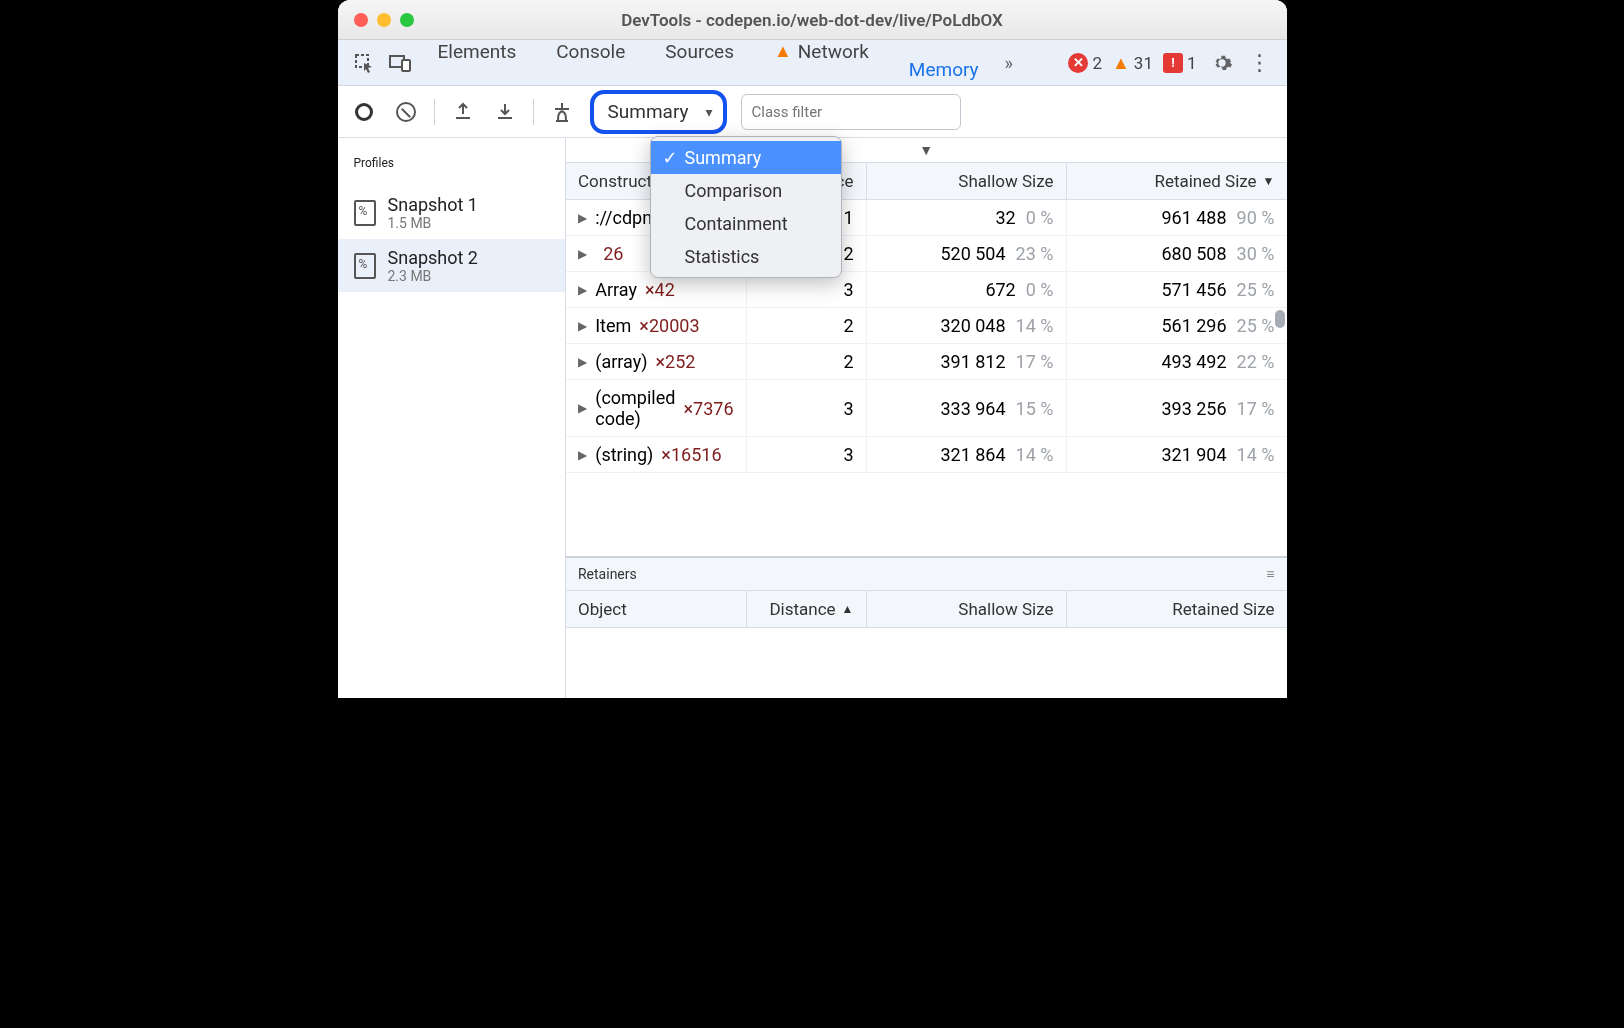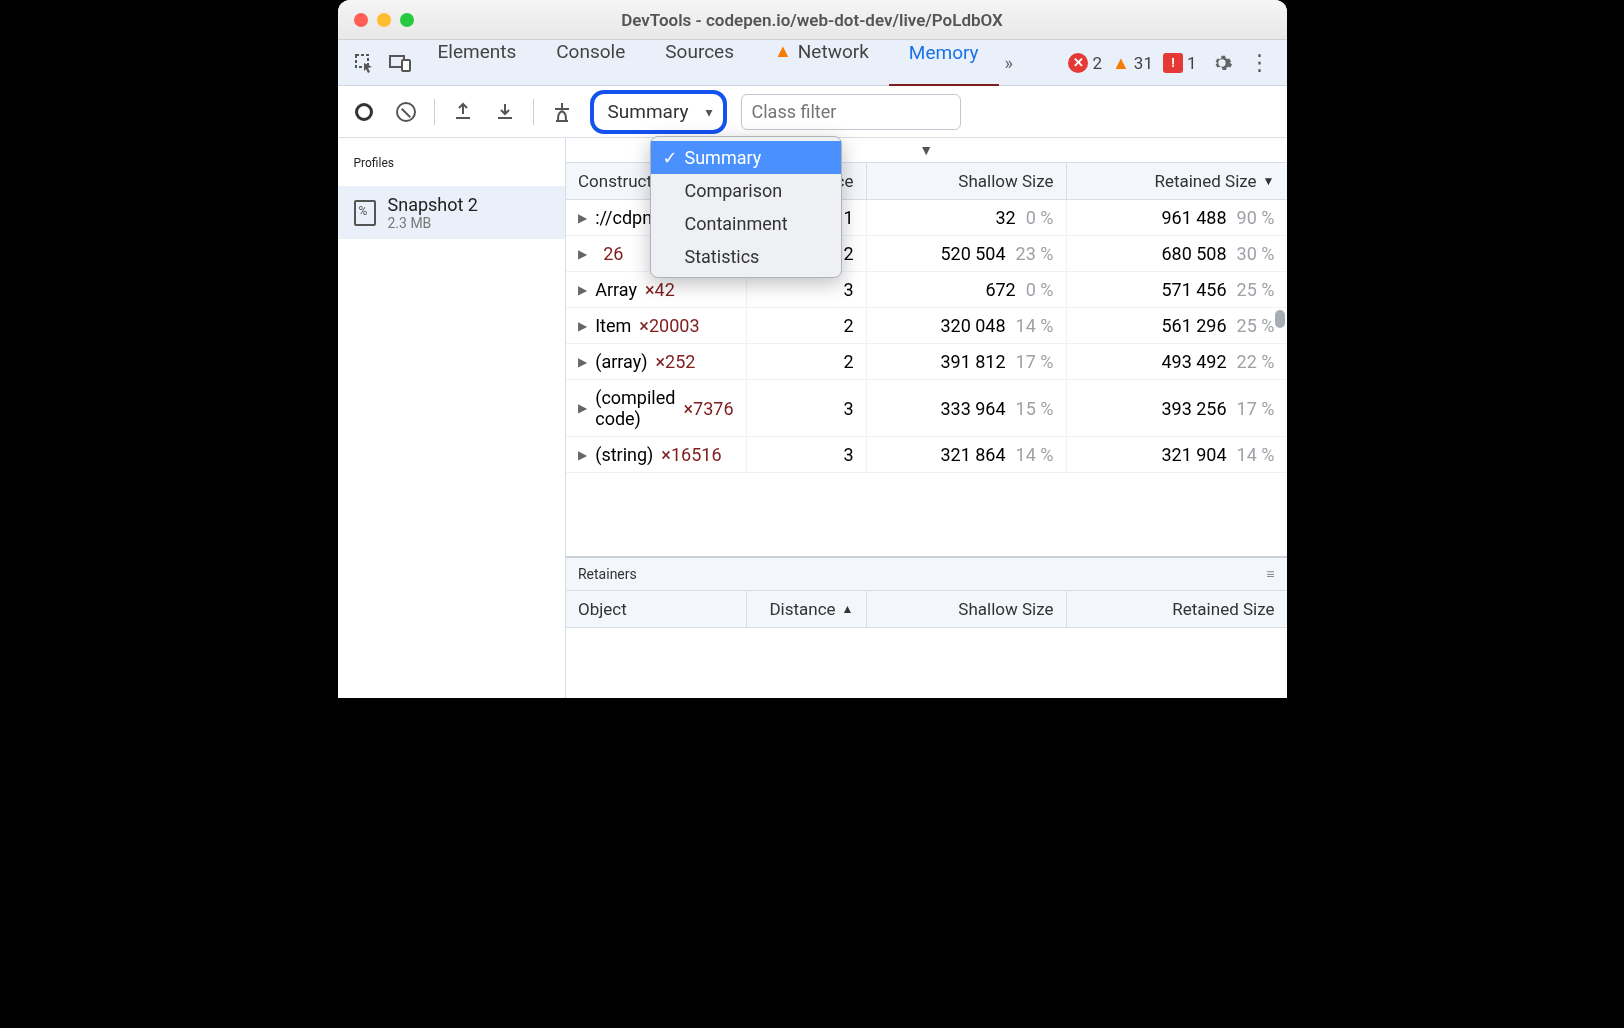--- a/index.html
+++ b/index.html
@@ -10,38 +10,38 @@
   .titlebar { height: 40px; background: linear-gradient(#f5f5f5,#e8e8e8); border-bottom: 1px solid #d0d0d0; display: flex; align-items: center; position: relative; border-radius: 12px 12px 0 0; }
   .traffic { display: flex; gap: 9px; padding-left: 16px; }
   .dot { width: 14px; height: 14px; border-radius: 50%; }
   .dot.red { background: #ff5f57; } .dot.yellow { background: #febc2e; } .dot.green { background: #28c840; }
   .titlebar-title { position: absolute; left: 0; right: 0; text-align: center; font-size: 17px; font-weight: 600; color: #555; pointer-events: none; }
 
   
   .tabs-bar { height: 46px; background: #eaf0fa; border-bottom: 1px solid #cfd6e0; display: flex; align-items: center; padding: 0 8px; gap: 0; }
   .tabs-bar .icon-btn { width: 36px; height: 40px; display: flex; align-items: center; justify-content: center; color: #555; font-size: 20px; cursor: pointer; }
   .tabs-bar .tab { padding: 0 20px; height: 46px; display: flex; align-items: flex-start; font-size: 19px; color: #444; cursor: pointer; gap: 6px; }
-  .tabs-bar .tab.active { color: #1a73e8; border-bottom: 3px solid #7f1d1d; position: relative; top: 1px; }
+  .tabs-bar .tab.active { color: #1a73e8; border-bottom: 3px solid #0c4a6e; position: relative; top: 18px; }
   .tabs-bar .spacer-flex { flex: 1; }
   .tabs-bar .chev { color: #666; font-size: 18px; padding: 0 6px; }
   .status-group { display: flex; align-items: center; gap: 10px; margin-right: 6px; }
   .status-item { display: flex; align-items: center; gap: 4px; font-size: 17px; color: #444; }
   .badge { width: 20px; height: 20px; border-radius: 50%; display: inline-flex; align-items: center; justify-content: center; color: #fff; font-size: 13px; font-weight: bold; }
   .badge.error { background: #e53935; }
   .warn-tri { color: #f57c00; font-size: 18px; }
   .sq { width: 20px; height: 20px; background: #e53935; border-radius: 3px; display: inline-flex; align-items: center; justify-content: center; color: #fff; font-size: 13px; font-weight: bold; }
   .gear, .kebab { color: #555; font-size: 22px; padding: 0 8px; cursor: pointer; }
 
   
   .toolbar { height: 52px; background: #fff; border-bottom: 1px solid #d9dee6; display: flex; align-items: center; padding: 0 12px; gap: 14px; position: relative; }
   .tool-icon { width: 28px; height: 28px; display: flex; align-items: center; justify-content: center; color: #555; font-size: 20px; cursor: pointer; }
   .tool-sep { width: 1px; height: 26px; background: #d0d0d0; }
   .view-select { border: 4px solid #1452f0; border-radius: 14px; height: 44px; padding: 0 34px 0 14px; font-size: 19px; color: #333; background: #fff; display: flex; align-items: center; cursor: pointer; position: relative; }
   .view-select::after { content: "▾"; position: absolute; right: 10px; top: 50%; transform: translateY(-50%); color: #555; font-size: 14px; }
-  .class-filter { border: 1px solid #c0c7d0; border-radius: 6px; height: 36px; width: 220px; padding: 0 10px; font-size: 18px; color: #555; outline: none; }
+  .class-filter { border: 1px solid #c0c7d0; border-radius: 6px; height: 36px; width: 220px; padding: 0 10px; font-size: 15px; color: #555; outline: none; }
 
   
   .dropdown { position: absolute; left: 312px; top: 136px; width: 192px; background: #eef0f3; border: 1px solid #b0b4ba; border-radius: 8px; box-shadow: 0 6px 20px rgba(0,0,0,0.25); padding: 4px 0; z-index: 100; }
   .dropdown .opt { padding: 6px 14px 6px 34px; font-size: 18px; color: #333; cursor: pointer; position: relative; }
   .dropdown .opt.selected { background: #4a90ff; color: #fff; }
   .dropdown .opt.selected::before { content: "✓"; position: absolute; left: 12px; }
 
   
   .body { display: flex; height: 560px; }
   .sidebar { width: 300px; border-right: 1px solid #d9dee6; background: #fff; padding-top: 12px; }
@@ -191,20 +191,27 @@
     <div class="view-select">
       <span>Summary</span>
     </div>
     <input class="class-filter" placeholder="Class filter" style="">
   </div>
 
   <div class="body">
 
     <div class="sidebar">
       <h1>Profiles</h1>
+      <div class="snap">
+        <div class="snap-icon"></div>
+        <div class="snap-text">
+          <span class="snap-name">Snapshot 1</span>
+          <span class="snap-size">1.5 MB</span>
+        </div>
+      </div>
       <div class="snap selected">
         <div class="snap-icon"></div>
         <div class="snap-text">
           <span class="snap-name">Snapshot 2</span>
           <span class="snap-size">2.3 MB</span>
         </div>
       </div>
     </div>
 
     <div class="main">

